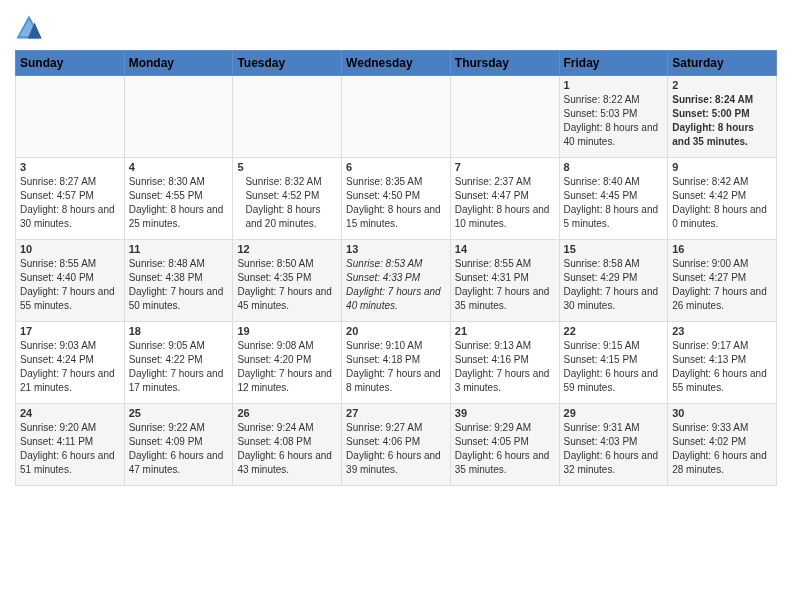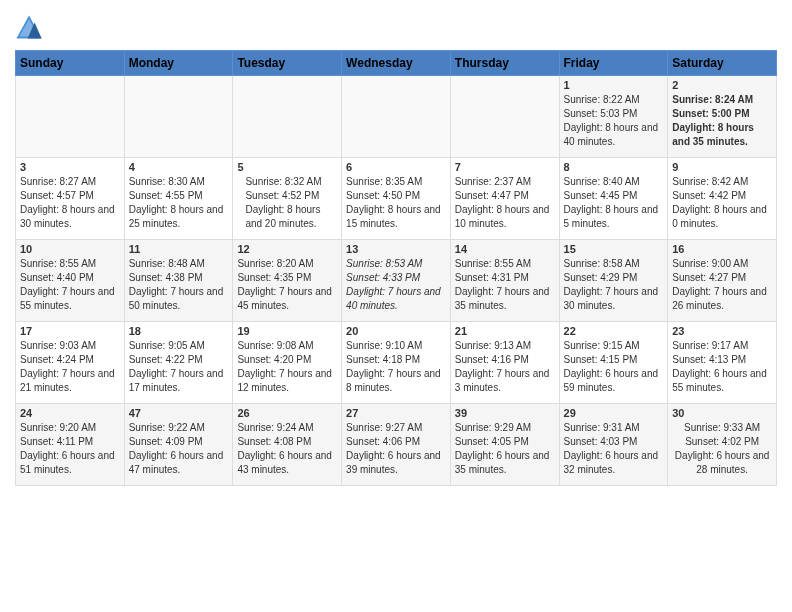--- a/index.html
+++ b/index.html
@@ -208,21 +208,21 @@
 Daylight: 7 hours and 55 minutes.</div>
           </td>
           <td>
             <span class="day-num">11</span>
             <div class="day-info" style="white-space: pre-line;">Sunrise: 8:48 AM
 Sunset: 4:38 PM
 Daylight: 7 hours and 50 minutes.</div>
           </td>
           <td>
             <span class="day-num">12</span>
-            <div class="day-info" style="white-space: pre-line;">Sunrise: 8:20 AM
+            <div class="day-info" style="white-space: pre-line;">Sunrise: 8:50 AM
 Sunset: 4:35 PM
 Daylight: 7 hours and 45 minutes.</div>
           </td>
           <td>
             <span class="day-num">13</span>
             <div class="day-info" style="white-space: pre-line; font-style: italic;">Sunrise: 8:53 AM
 Sunset: 4:33 PM
 Daylight: 7 hours and 40 minutes.</div>
           </td>
           <td>
@@ -289,21 +289,21 @@
           </td>
         </tr>
         <tr>
           <td>
             <span class="day-num">24</span>
             <div class="day-info" style="white-space: pre-line;">Sunrise: 9:20 AM
 Sunset: 4:11 PM
 Daylight: 6 hours and 51 minutes.</div>
           </td>
           <td>
-            <span class="day-num">47</span>
+            <span class="day-num">25</span>
             <div class="day-info" style="white-space: pre-line;">Sunrise: 9:22 AM
 Sunset: 4:09 PM
 Daylight: 6 hours and 47 minutes.</div>
           </td>
           <td>
             <span class="day-num">26</span>
             <div class="day-info" style="white-space: pre-line;">Sunrise: 9:24 AM
 Sunset: 4:08 PM
 Daylight: 6 hours and 43 minutes.</div>
           </td>
@@ -320,20 +320,20 @@
 Daylight: 6 hours and 35 minutes.</div>
           </td>
           <td>
             <span class="day-num">29</span>
             <div class="day-info" style="white-space: pre-line;">Sunrise: 9:31 AM
 Sunset: 4:03 PM
 Daylight: 6 hours and 32 minutes.</div>
           </td>
           <td>
             <span class="day-num">30</span>
-            <div class="day-info" style="white-space: pre-line; text-align: center;">Sunrise: 9:33 AM
+            <div class="day-info" style="white-space: pre-line;">Sunrise: 9:33 AM
 Sunset: 4:02 PM
 Daylight: 6 hours and 28 minutes.</div>
           </td>
         </tr>
       </tbody>
   </table>
 </div>
 
 </body></html>

